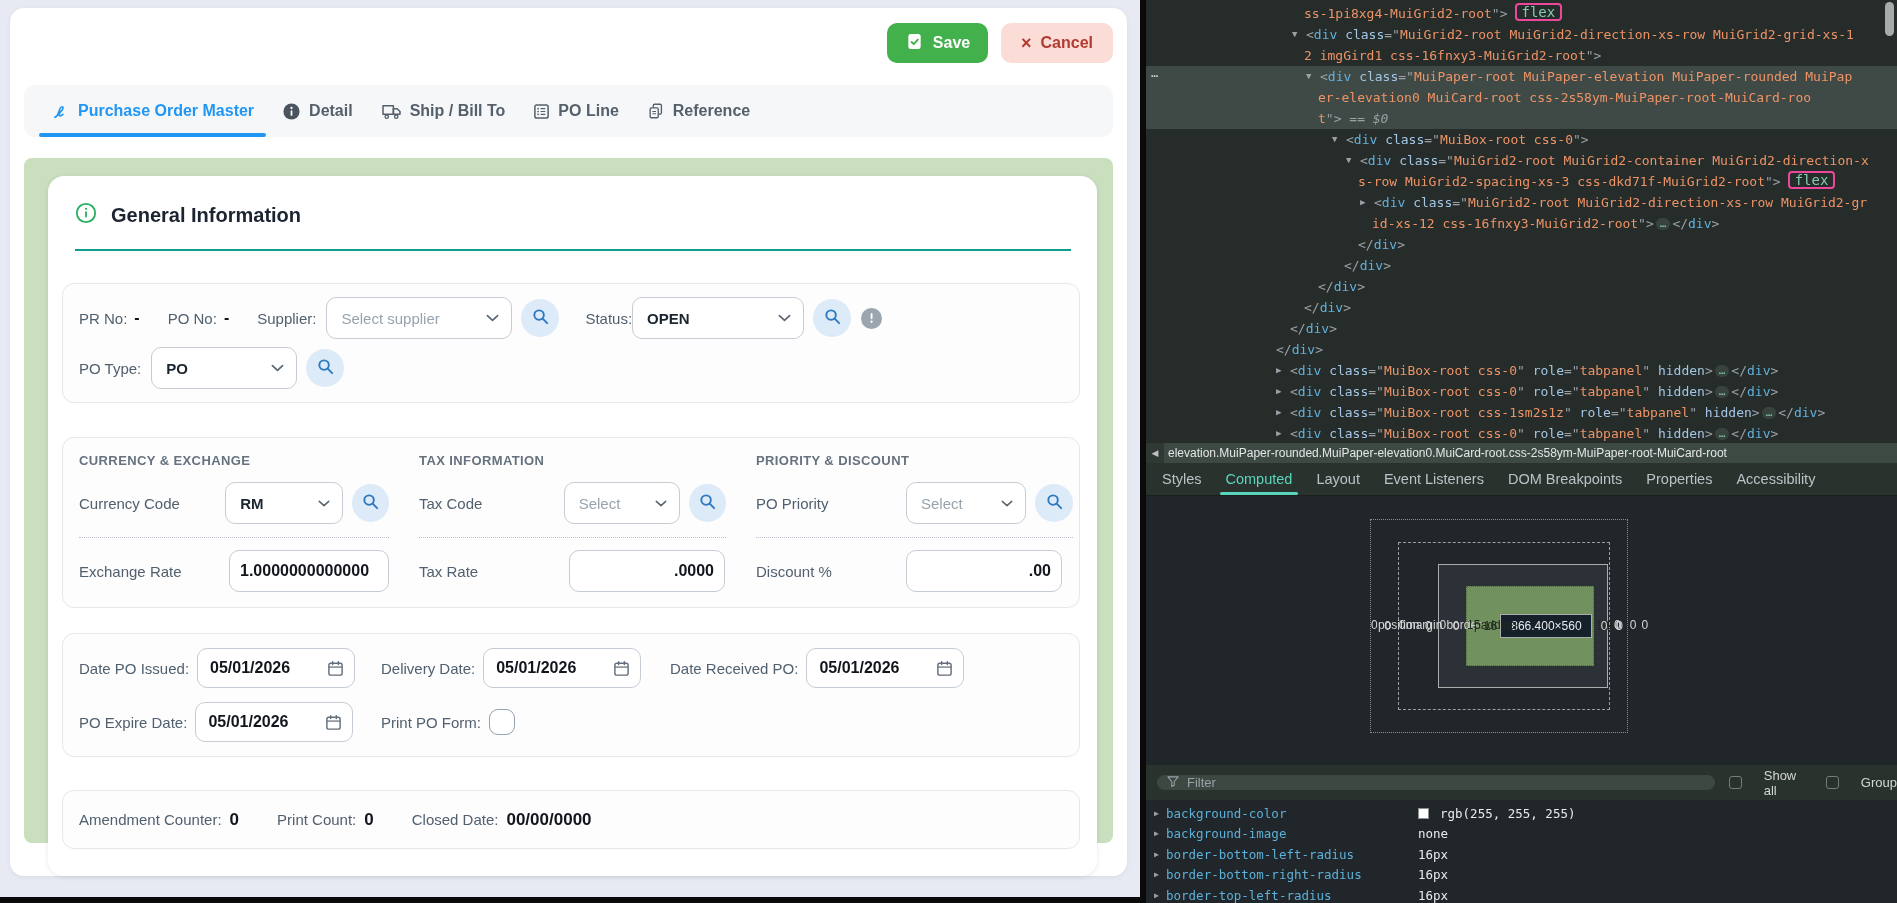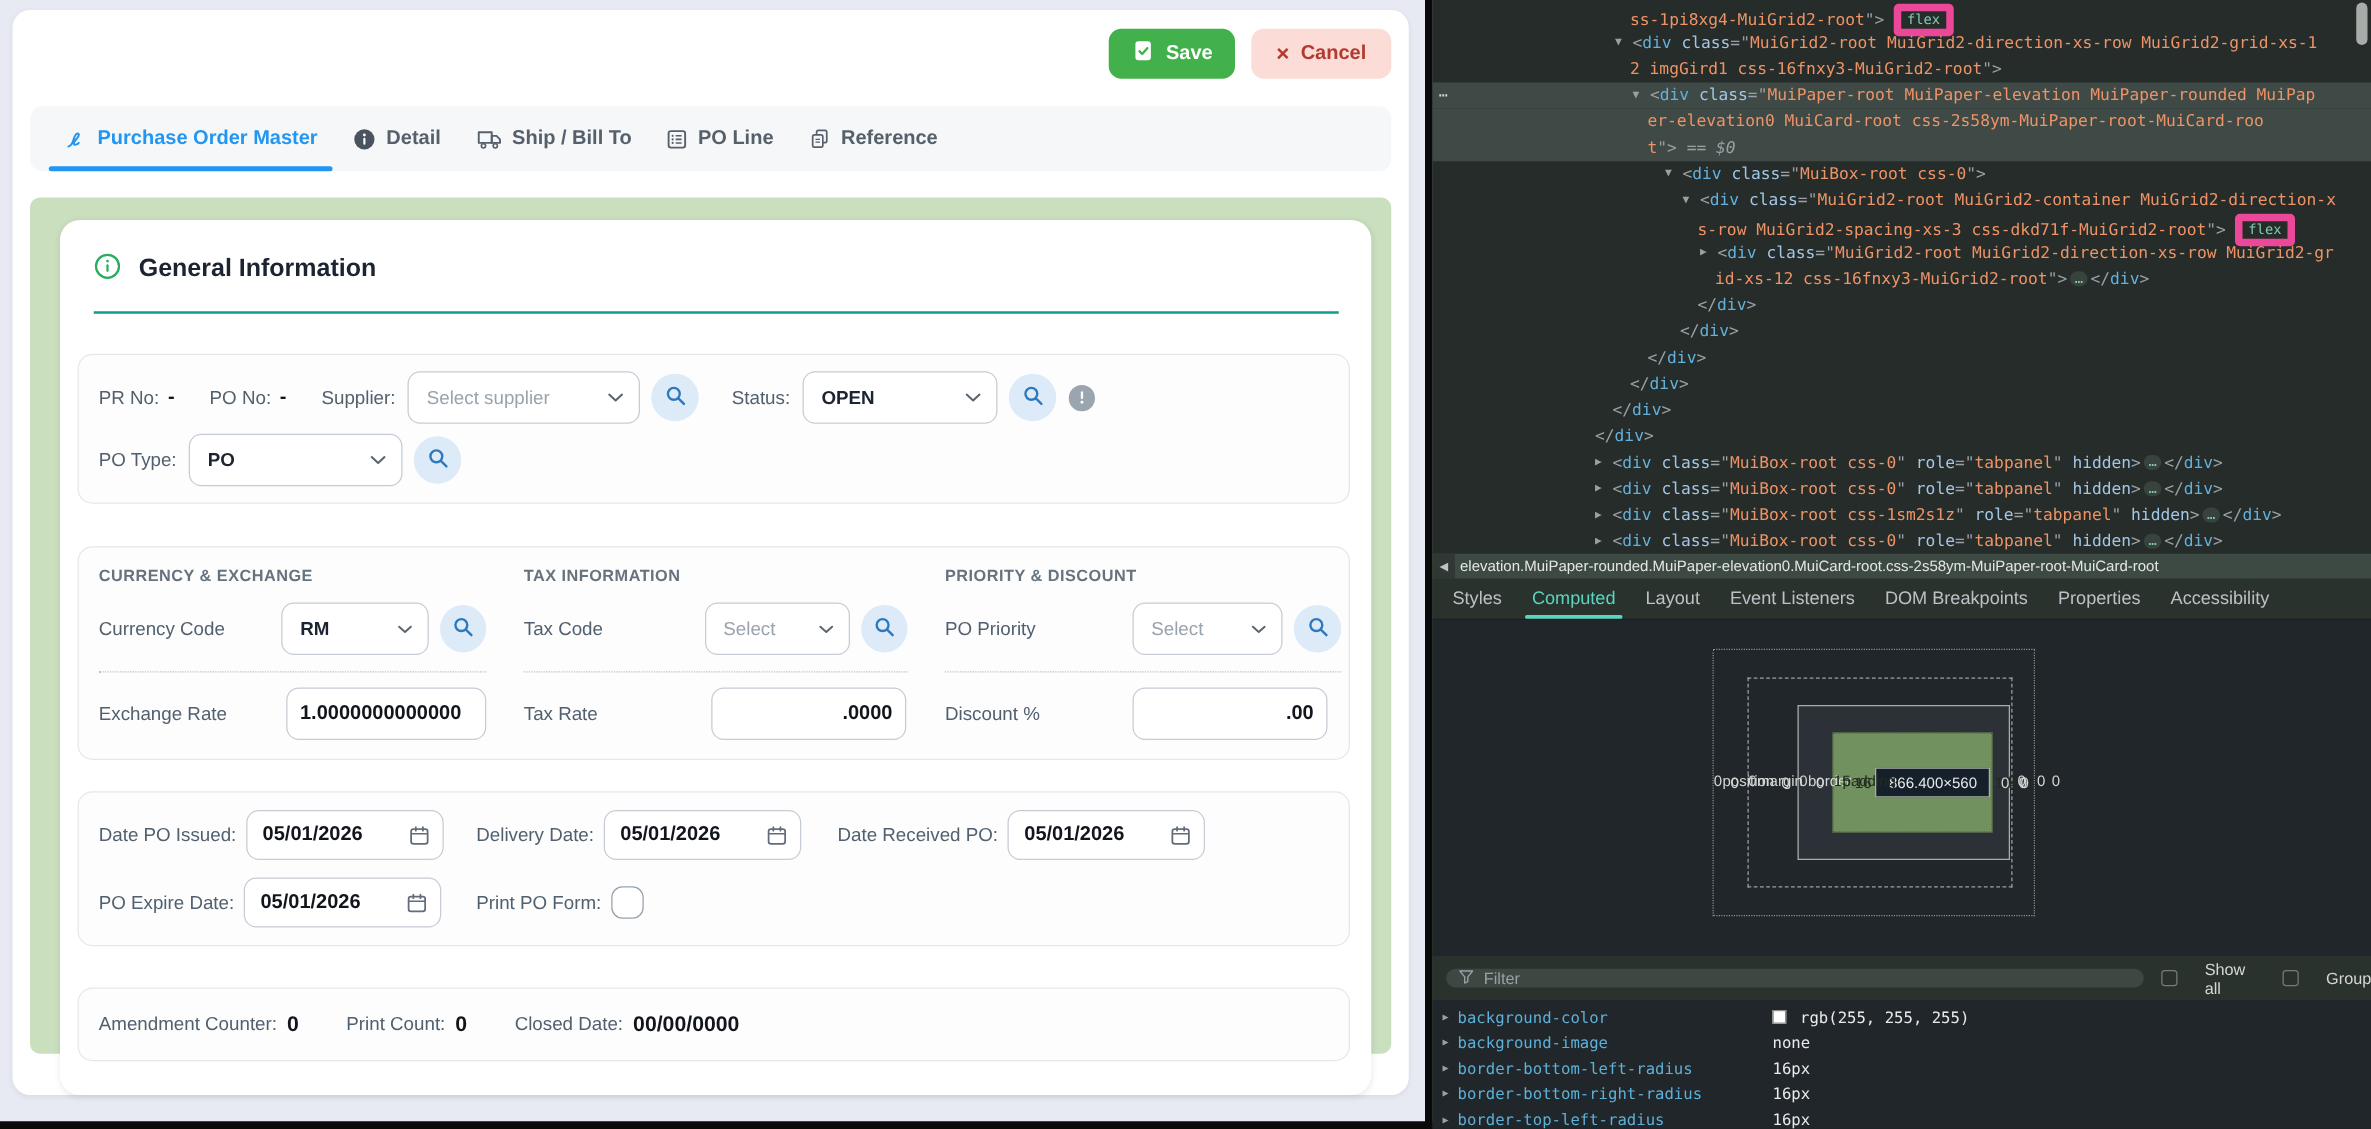--- a/index.html
+++ b/index.html
@@ -100,22 +100,22 @@
   .elements-panel { position:absolute; left:0; top:0; width:751px; height:443px;
               overflow:hidden; padding-top:3px; }
   .code-line { position:relative; height:21px; line-height:21px; font-size:13px;
                white-space:nowrap; color:#bdc1c6; cursor:pointer; }
   .code-line.sel { background:var(--dt-sel); }
   .code-arrow { display:inline-block; width:14px; color:#9aa0a6; font-size:9px;
                 vertical-align:top; }
   .tok-p { color:#9aa0a6; } .tok-t { color:var(--dt-tag); }
   .tok-a { color:var(--dt-attr); } .tok-v { color:var(--dt-val); }
   .tok-q { color:#9aa0a6; font-style:italic; }
-  .tok-bf { display:inline-block; margin-left:7px; padding:0 5px; font-size:11px;
-            line-height:14px; color:var(--dt-badge); border:6px solid #ec4899;
+  .tok-bf { display:inline-block; margin-left:7px; padding:0 5px; font-size:14px;
+            line-height:14px; color:var(--dt-badge); border:2px solid #ec4899;
             border-radius:4px; vertical-align:1px; }
   .tok-be { display:inline-block; margin:0 2px; padding:0 4px; font-size:11px;
             line-height:12px; color:var(--dt-badge); background:#39433e;
             border-radius:7px; vertical-align:1px; }
   .gutter-dots { position:absolute; left:5px; top:0; color:#d5d7d6; font-size:12px; }
   .el-scroll-thumb { position:absolute; right:3px; top:2px; width:9px; height:34px;
             background:#a7aca9; border-radius:5px; }
 
   .crumb-bar { position:absolute; left:0; top:443px; width:751px; height:20px;
             background:#3d4a44; display:flex; align-items:center;
@@ -284,21 +284,21 @@
                 </svg>
               </span>
           </div>
           <button class="search-btn" style="margin-left:9px">
             <span><svg viewBox="0 0 20 20" width="19" height="19">
                   <circle cx="8.5" cy="8.5" r="5" fill="none" stroke="currentColor" stroke-width="2"></circle>
                   <path d="M12.3 12.3L17 17" stroke="currentColor" stroke-width="2" stroke-linecap="round"></path>
                 </svg></span>
           </button>
           <span class="lbl" style="margin-left:26px">Status:</span>
-          <div class="select" style="width:156px;margin-left:10px">
+          <div class="select" style="width:172px;">
             <span class="sel-text">OPEN</span>
             <span class="chev">
                 <svg viewBox="0 0 14 8" width="13" height="8">
                   <path d="M1.5 1.5L7 6.5l5.5-5" fill="none" stroke="currentColor" stroke-width="1.8" stroke-linecap="round" stroke-linejoin="round"></path>
                 </svg>
               </span>
           </div>
           <button class="search-btn" style="margin-left:9px">
             <span><svg viewBox="0 0 20 20" width="19" height="19">
                   <circle cx="8.5" cy="8.5" r="5" fill="none" stroke="currentColor" stroke-width="2"></circle>
@@ -307,21 +307,21 @@
           </button>
           <span class="warn-ic" style="margin-left:10px">
             <svg viewBox="0 0 6 14" width="5" height="12">
                 <rect x="2" y="1" width="2.2" height="7.5" rx="1.1" fill="#fff"></rect>
                 <circle cx="3.1" cy="11.5" r="1.4" fill="#fff"></circle>
               </svg>
           </span>
         </div>
         <div class="frow">
           <span class="lbl">PO Type:</span>
-          <div class="select" style="width:171px;margin-left:10px">
+          <div class="select" style="width:146px;margin-left:10px">
             <span class="sel-text">PO</span>
             <span class="chev">
                 <svg viewBox="0 0 14 8" width="13" height="8">
                   <path d="M1.5 1.5L7 6.5l5.5-5" fill="none" stroke="currentColor" stroke-width="1.8" stroke-linecap="round" stroke-linejoin="round"></path>
                 </svg>
               </span>
           </div>
           <button class="search-btn" style="margin-left:9px">
             <span><svg viewBox="0 0 20 20" width="19" height="19">
                   <circle cx="8.5" cy="8.5" r="5" fill="none" stroke="currentColor" stroke-width="2"></circle>

